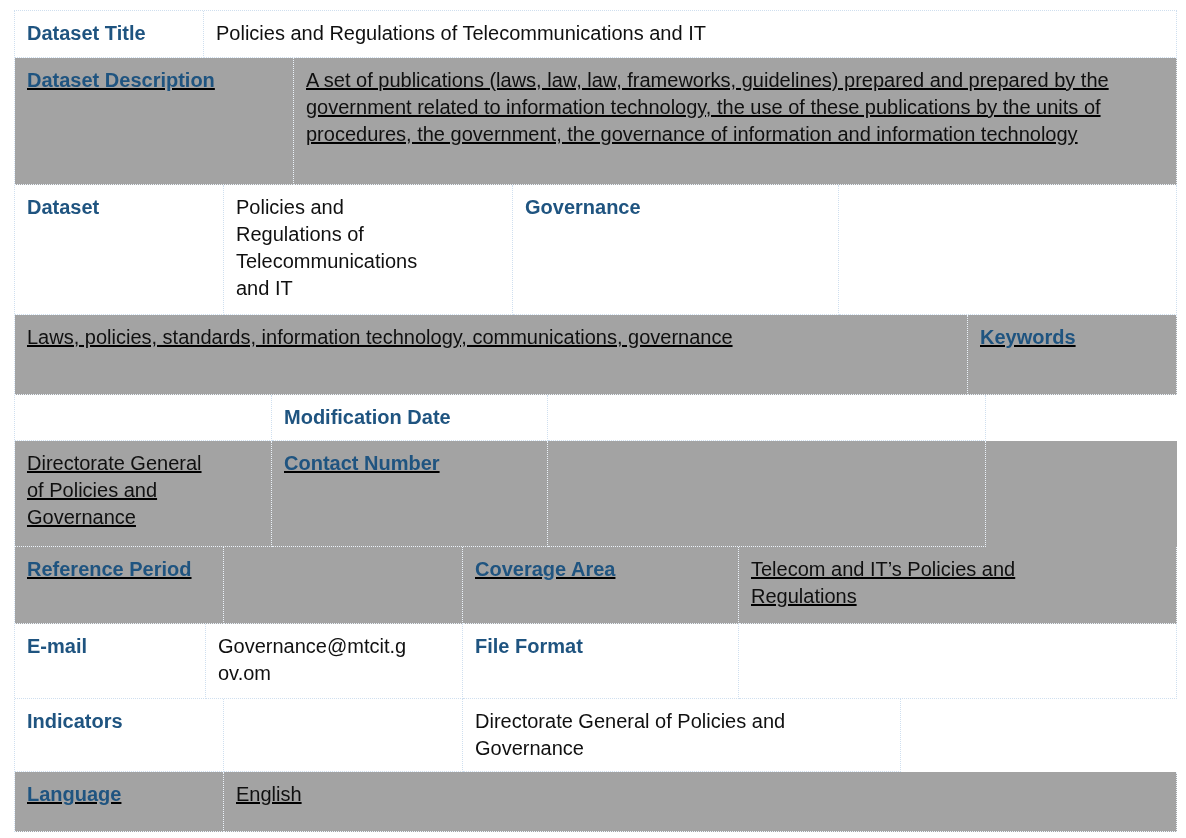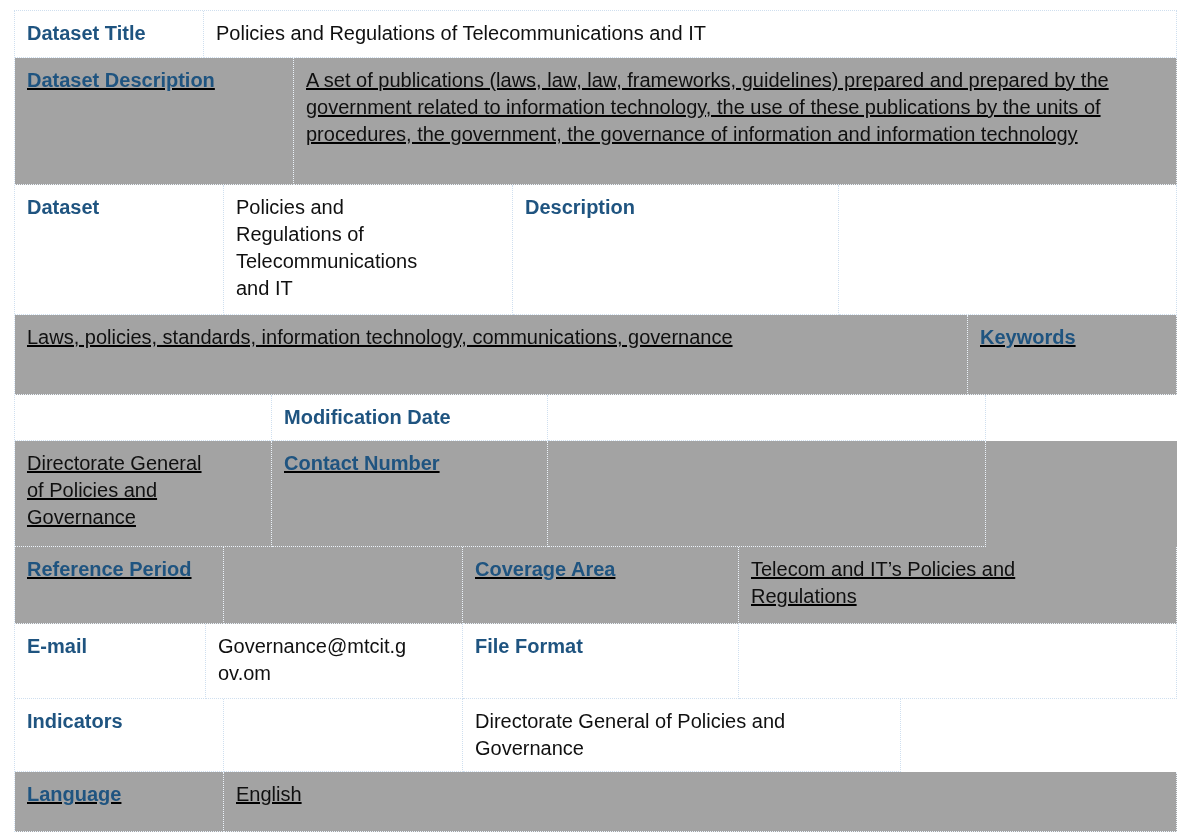--- a/index.html
+++ b/index.html
@@ -57,21 +57,21 @@
   </div>
 
   <div class="row alt" style="min-height:127px">
     <div class="cell lbl" style="width:279px">Dataset Description</div>
     <div class="cell val pr-desc" style="width:883px">A set of publications (laws, law, law, frameworks, guidelines) prepared and prepared by the government related to information technology, the use of these publications by the units of procedures, the government, the governance of information and information technology</div>
   </div>
 
   <div class="row" style="min-height:130px">
     <div class="cell lbl" style="width:209px">Dataset</div>
     <div class="cell val pr-cat" style="width:289px">Policies and Regulations of Telecommunications and IT</div>
-    <div class="cell lbl" style="width:326px">Description</div>
+    <div class="cell lbl" style="width:326px">Governance</div>
     <div class="cell val" style="width:338px"></div>
   </div>
 
   <div class="row alt" style="min-height:80px">
     <div class="cell val" style="width:953px">Laws, policies, standards, information technology, communications, governance</div>
     <div class="cell lbl" style="width:209px">Keywords</div>
   </div>
 
   <div class="row" style="min-height:46px">
     <div class="cell val" style="width:257px"></div>

